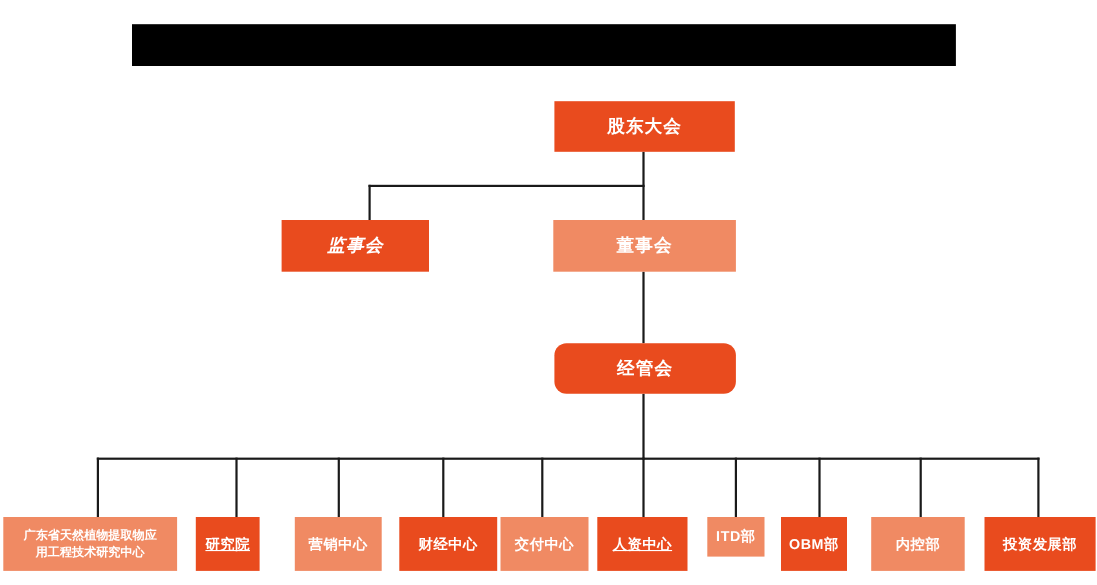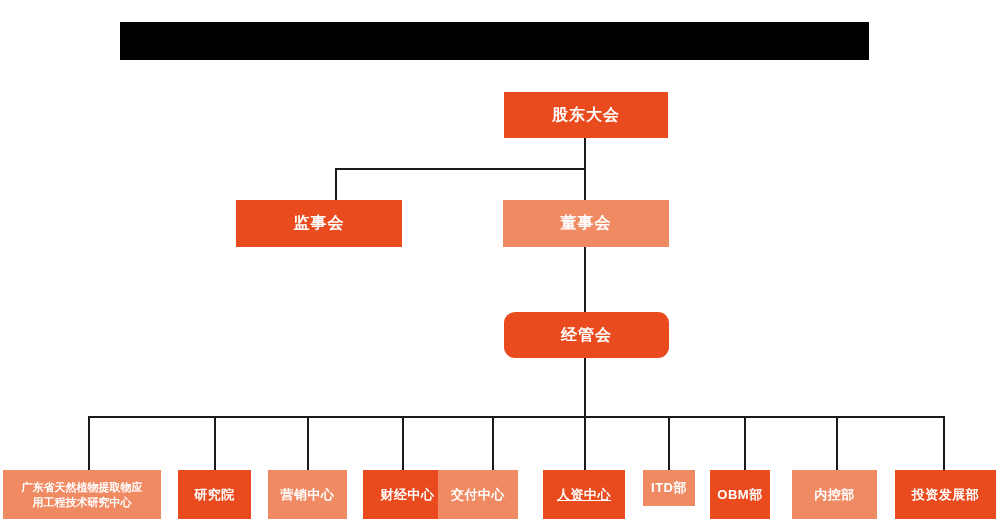--- a/index.html
+++ b/index.html
@@ -58,29 +58,29 @@
   <div class="vline" style="left:402px;top:416px;height:54px;"></div>
   <div class="vline" style="left:492px;top:416px;height:54px;"></div>
   <div class="vline" style="left:584px;top:416px;height:54px;"></div>
   <div class="vline" style="left:668px;top:416px;height:54px;"></div>
   <div class="vline" style="left:744px;top:416px;height:54px;"></div>
   <div class="vline" style="left:836px;top:416px;height:54px;"></div>
   <div class="vline" style="left:943px;top:416px;height:54px;"></div>
 
   <div class="node dark lvl-top" style="left:504px;top:92px;width:164px;height:46px;">股东大会</div>
 
-  <div class="node dark lvl-top" style="left:236px;top:200px;width:166px;height:47px;">监事会</div>
+  <div class="node dark lvl-top" style="left:256px;top:200px;width:134px;height:47px;font-style:italic;">监事会</div>
   <div class="node light lvl-top" style="left:503px;top:200px;width:166px;height:47px;">董事会</div>
 
   <div class="node dark lvl-top" style="left:504px;top:312px;width:165px;height:46px;border-radius:11px;">经管会</div>
 
   <div class="node light lvl-dept dept-long" style="left:3px;top:470px;width:158px;height:49px;">广东省天然植物提取物应用工程技术研究中心</div>
-  <div class="node dark lvl-dept" style="left:178px;top:470px;width:73px;height:49px;">研究院</div>
+  <div class="node dark lvl-dept" style="left:178px;top:470px;width:58px;height:49px;text-decoration:underline;">研究院</div>
   <div class="node light lvl-dept" style="left:268px;top:470px;width:79px;height:49px;">营销中心</div>
   <div class="node dark lvl-dept" style="left:363px;top:470px;width:89px;height:49px;">财经中心</div>
-  <div class="node light lvl-dept" style="left:438px;top:470px;width:80px;height:49px;">交付中心</div>
+  <div class="node light lvl-dept" style="left:455px;top:470px;width:80px;height:49px;">交付中心</div>
   <div class="node dark lvl-dept" style="left:543px;top:470px;width:82px;height:49px;text-decoration:underline;">人资中心</div>
   <div class="node light lvl-dept" style="left:643px;top:470px;width:52px;height:36px;">ITD部</div>
   <div class="node dark lvl-dept" style="left:710px;top:470px;width:60px;height:49px;">OBM部</div>
   <div class="node light lvl-dept" style="left:792px;top:470px;width:85px;height:49px;">内控部</div>
   <div class="node dark lvl-dept" style="left:895px;top:470px;width:101px;height:49px;">投资发展部</div>
 
 </div>
 
 </body></html>

